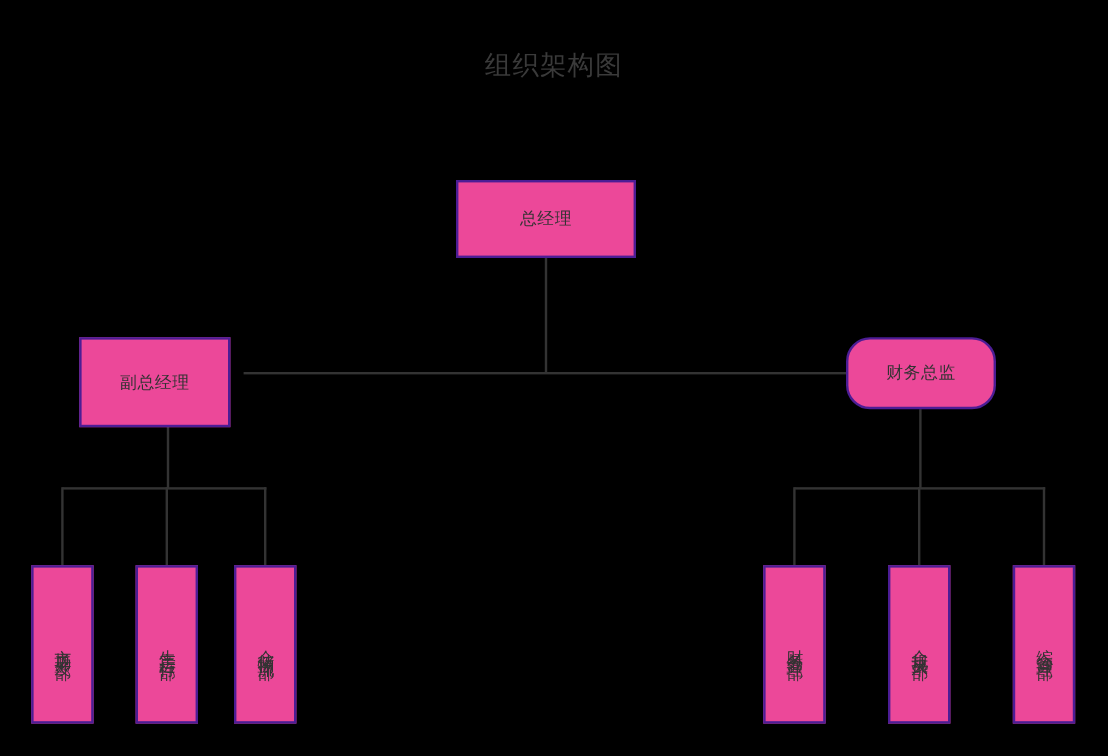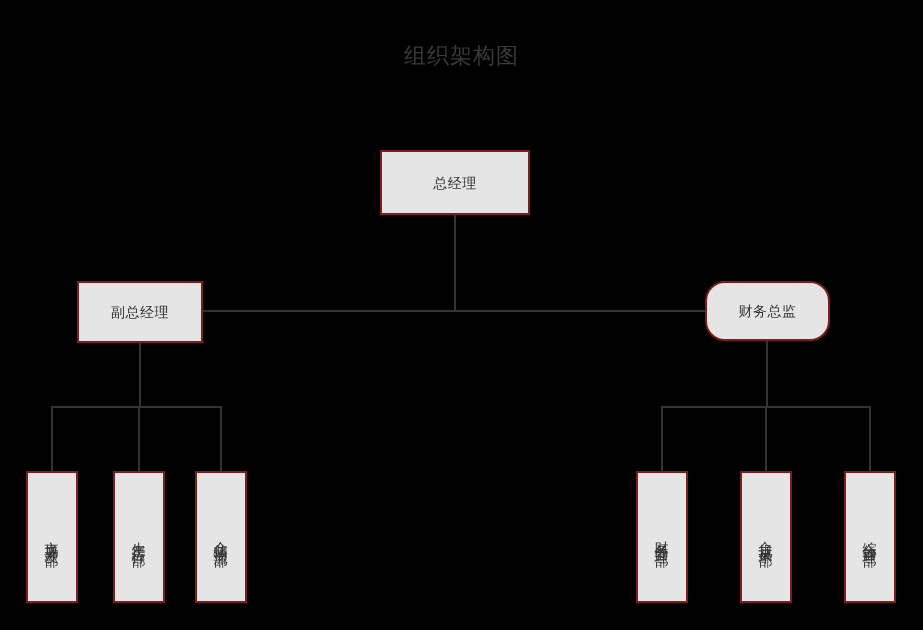--- a/index.html
+++ b/index.html
@@ -42,22 +42,22 @@
   .connector {
     position: absolute;
     background: #333333;
   }
   .connector.h { height: 2px; }
   .connector.v { width: 2px; }
 
   
   .node {
     position: absolute;
-    background: #e5e5e5;
-    border: 2px solid #7f1d1d;
+    background: #ec4899;
+    border: 2px solid #4c1d95;
     box-sizing: border-box;
     display: flex;
     align-items: center;
     justify-content: center;
     color: #333333;
   }
   .node-label {
     font-size: 14px;
     line-height: 20px;
     color: #333333;
@@ -100,21 +100,21 @@
   <div class="connector v" style="left:766px; top:341px; height:66px;"></div>
   <div class="connector h" style="left:662px; top:406px; width:209px;"></div>
   <div class="connector v" style="left:661px; top:406px; height:65px;"></div>
   <div class="connector v" style="left:765px; top:406px; height:65px;"></div>
   <div class="connector v" style="left:869px; top:406px; height:65px;"></div>
 
   <div class="node horizontal" style="left:380px; top:150px; width:150px; height:65px;">
     <span class="node-label">总经理</span>
   </div>
 
-  <div class="node horizontal" style="left:77px; top:281px; width:126px; height:62px;">
+  <div class="node horizontal" style="left:66px; top:281px; width:126px; height:75px;">
     <span class="node-label">副总经理</span>
   </div>
 
   <div class="node horizontal" style="left:705px; top:281px; width:125px; height:60px;border-radius:20px;">
     <span class="node-label">财务总监</span>
   </div>
 
   <div class="node vertical" style="left:26px; top:471px; width:52px; height:132px;">
     <span class="node-label">市场开发部</span>
   </div>

